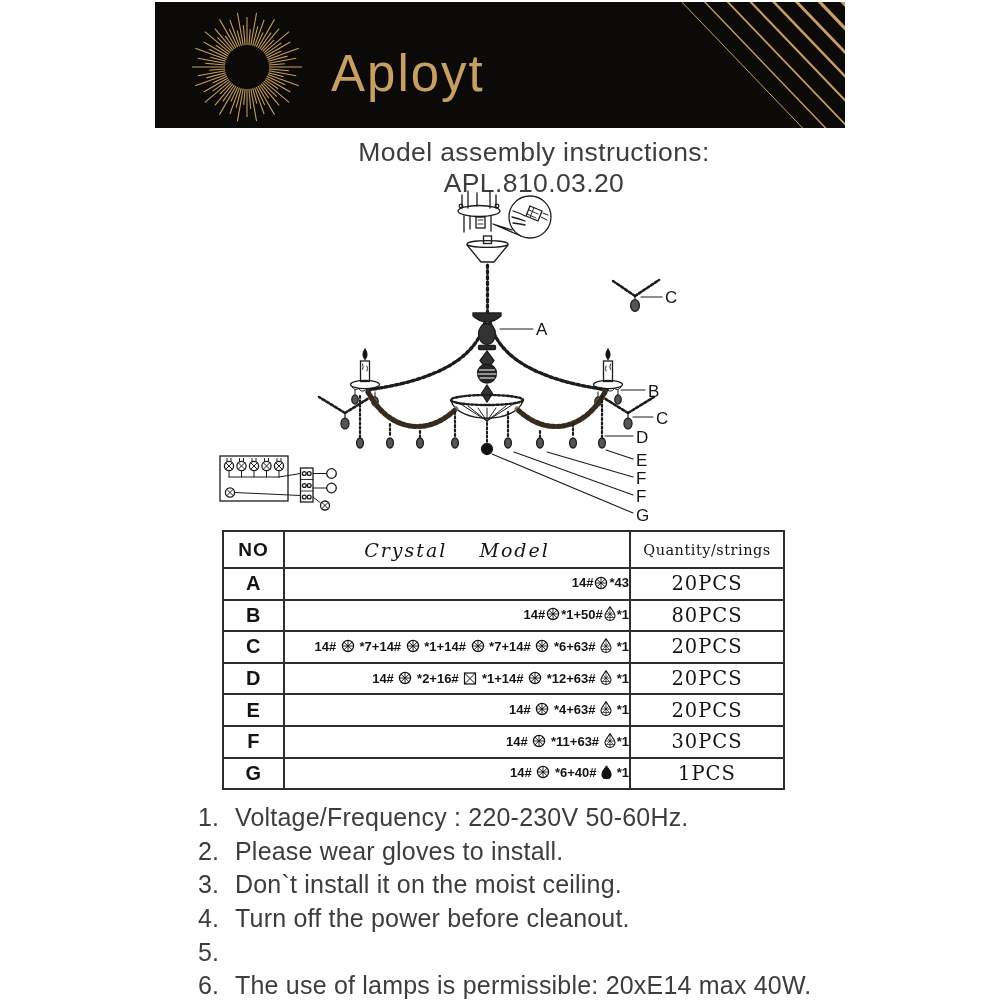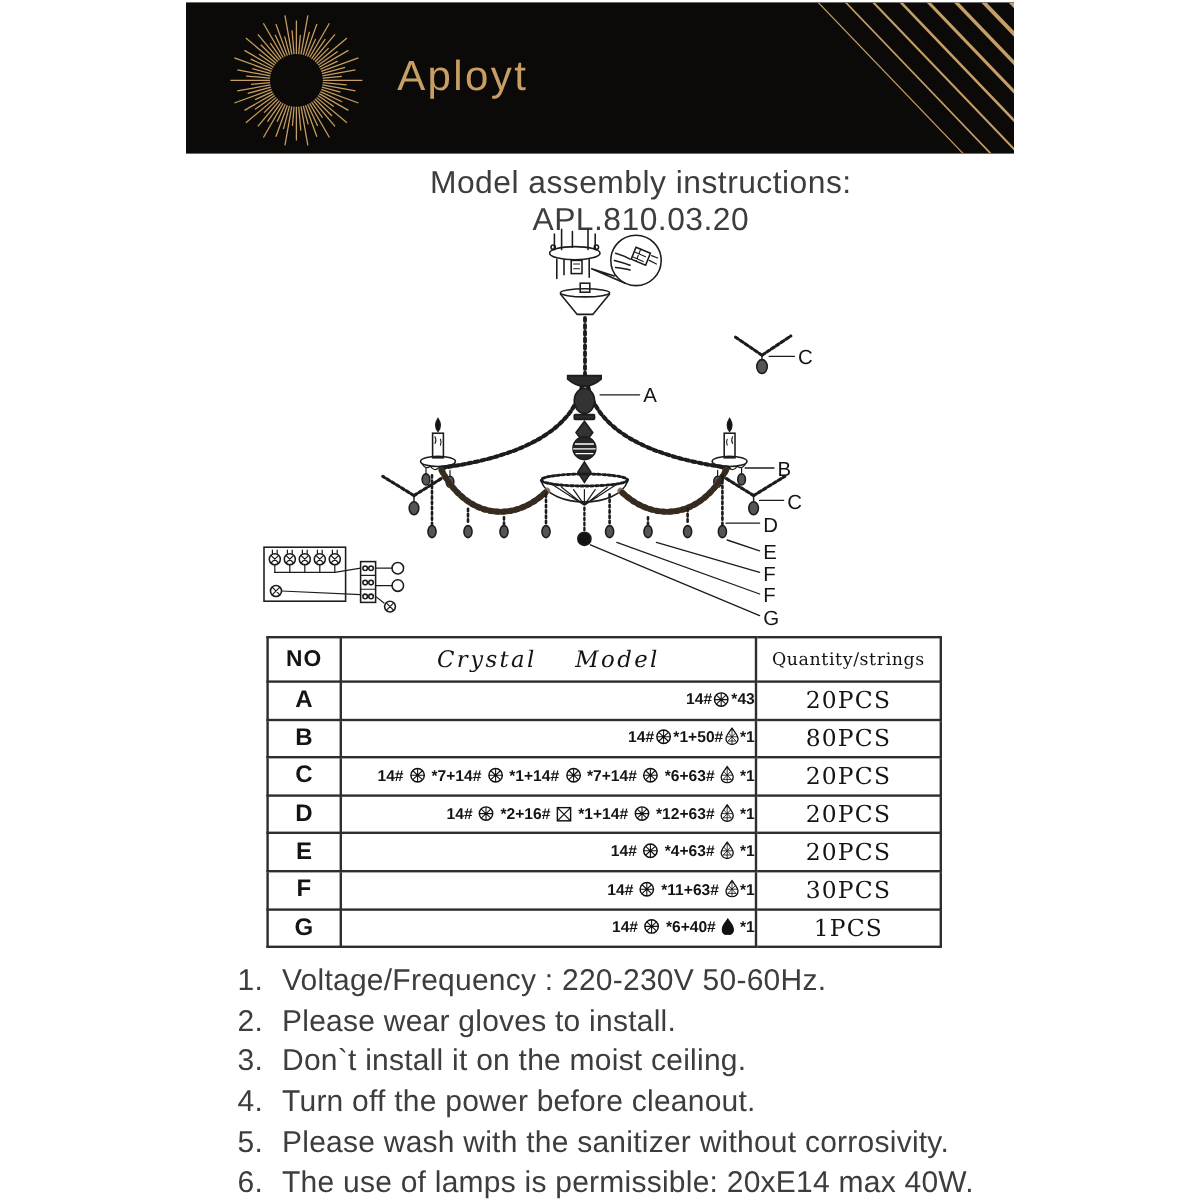--- a/index.html
+++ b/index.html
@@ -3,21 +3,21 @@
 <meta charset="utf-8">
 <style>
   html,body{margin:0;padding:0;background:#ffffff;}
   .page{position:relative;width:1000px;height:1000px;background:#fff;overflow:hidden;
         font-family:"Liberation Sans",sans-serif;}
 
   
   .banner{position:absolute;left:155px;top:2px;width:690px;height:126px;
           background:var(--banner-bg,#0b0a08);overflow:hidden;}
   .logo{position:absolute;left:35px;top:8px;width:114px;height:114px;}
-  .brand{position:absolute;left:176px;top:42px;font-size:35px;font-weight:400;
+  .brand{position:absolute;left:176px;top:42px;font-size:51px;font-weight:400;
          color:var(--gold,#c79e63);letter-spacing:2px;}
   .fan{position:absolute;left:0;top:0;width:690px;height:126px;}
 
   
   .titleblock{position:absolute;left:0;top:137px;width:1000px;text-align:center;
               color:var(--text,#3d3d3d);font-size:26.5px;line-height:31px;letter-spacing:.4px;padding-left:34px;}
 
   
   .diagram{position:absolute;left:150px;top:185px;width:700px;height:345px;}
   .diagram text{font-family:"Liberation Sans",sans-serif;}
@@ -427,21 +427,20 @@
     <div class="ins-row">
         <span class="ins-num">3.</span>
         <span class="ins-text">Don`t install it on the moist ceiling.</span>
       </div>
     <div class="ins-row">
         <span class="ins-num">4.</span>
         <span class="ins-text">Turn off the power before cleanout.</span>
       </div>
     <div class="ins-row">
         <span class="ins-num">5.</span>
-        <span class="ins-text">Please wash with the sanitizer without corrosivity.</span>
       </div>
     <div class="ins-row">
         <span class="ins-num">6.</span>
         <span class="ins-text">The use of lamps is permissible: 20xE14 max 40W.</span>
       </div>
   </div>
 
 </div>
 
 </body></html>

